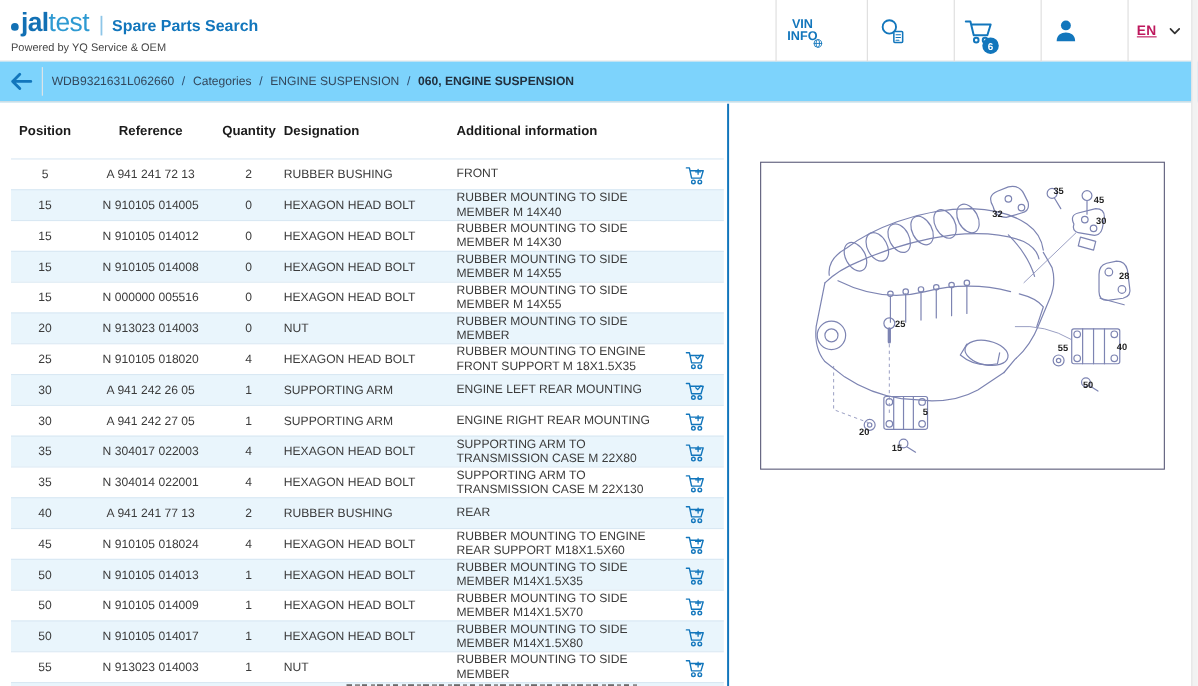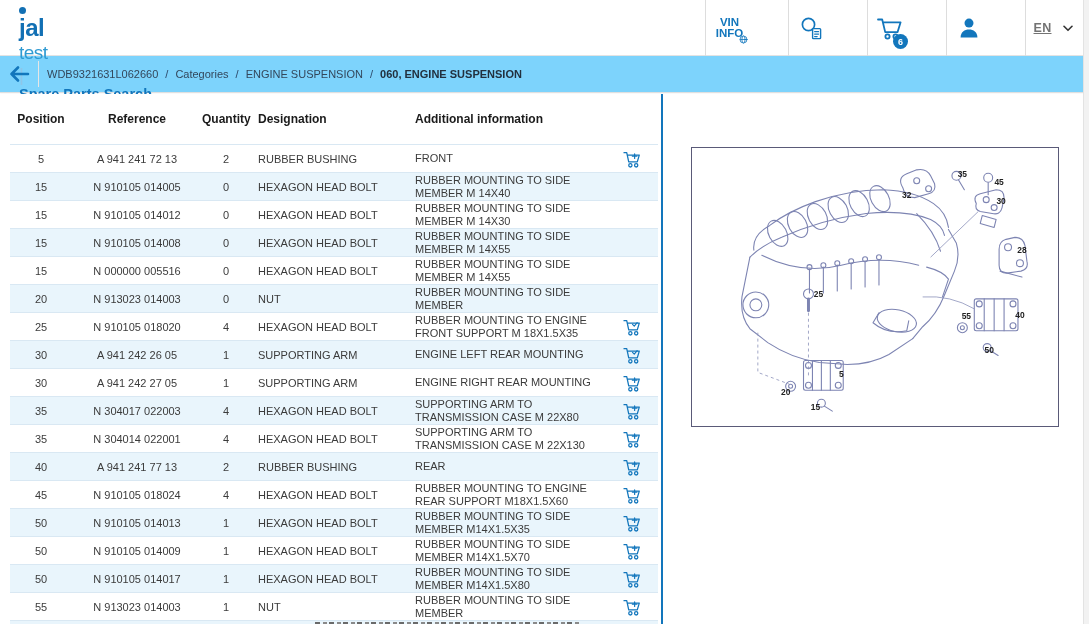--- a/index.html
+++ b/index.html
@@ -6,37 +6,37 @@
   html,body { margin:0; padding:0; }
   body {
     width:1089px; height:624px; overflow:hidden; position:relative;
     background:#ffffff; font-family:"Liberation Sans", sans-serif;
     -webkit-font-smoothing:antialiased;
   }
 
   
   .topbar { height:56px; border-bottom:1px solid #e3e3e3; display:flex; justify-content:space-between; background:#fff; }
   .logo-wrap { padding:7px 0 0 10px; }
-  .logo-line { display:flex; align-items:baseline; white-space:nowrap;flex-direction:column; }
+  .logo-line { display:flex; align-items:baseline; white-space:nowrap; }
   .logo-dot { width:7px; height:7px; border-radius:50%; background:#1270b4; display:inline-block; margin-right:2px; }
   .logo-jal  { font-size:24px; font-weight:bold; color:#1270b4; letter-spacing:-0.5px; }
-  .logo-test { font-size:19px; font-weight:300;  color:#2e9ad2; letter-spacing:-0.5px; }
+  .logo-test { font-size:24px; font-weight:300;  color:#2e9ad2; letter-spacing:-0.5px; }
   .logo-pipe { color:#8ec6e8; font-size:19px; margin:0 7px 0 9px; font-weight:300; }
   .logo-product { font-size:14.5px; font-weight:bold; color:#1276bc; }
   .logo-tagline { font-size:10px; color:#454545; margin-top:3px; }
 
   .top-actions { display:flex; height:56px; margin-right:8px;gap:35px; }
   .action-cell { width:44px; border-left:1px solid #dddddd; display:flex; align-items:center; justify-content:center; position:relative; cursor:pointer; }
   .vin-cell { width:48px; }
   .vin-text { color:#1276bc; font-weight:bold; font-size:11.5px; line-height:11px; text-align:center; }
   .globe { position:absolute; right:5px; bottom:12px; }
   .cart-badge { position:absolute; right:3px; bottom:7px; width:15px; height:15px; border-radius:50%;
     background:#1276bc; color:#fff; font-size:9px; font-weight:bold; display:flex; align-items:center; justify-content:center; }
   .lang-cell { width:56px; display:flex; align-items:center; justify-content:center; gap:12px; }
-  .lang-label { font-size:12.5px; color:#737373; font-weight:600; letter-spacing:.3px;text-decoration:underline; }
+  .lang-label { font-size:12.5px; color:#be185d; font-weight:600; letter-spacing:.3px;text-decoration:underline; }
 
   
   .breadbar { height:37px; border-bottom:1px solid #e0e0e0; display:flex; align-items:stretch; background:#7dd3fc; box-shadow:0 1px 2px rgba(0,0,0,.04); }
   .back-btn { width:38px; display:flex; align-items:center; justify-content:center; cursor:pointer; background:none; border:none; padding:0; }
   .bread-sep-v { width:1px; background:#e6e6e6; margin:5px 0; }
   .breadcrumb { display:flex; align-items:center; gap:7px; padding-left:8px; font-size:11px; color:#33475b; }
   .bc-sep { color:#2d4a6b; }
   .bc-item { cursor:pointer; }
   .bc-item.last { font-weight:bold; color:#22303e; cursor:default; }
 

